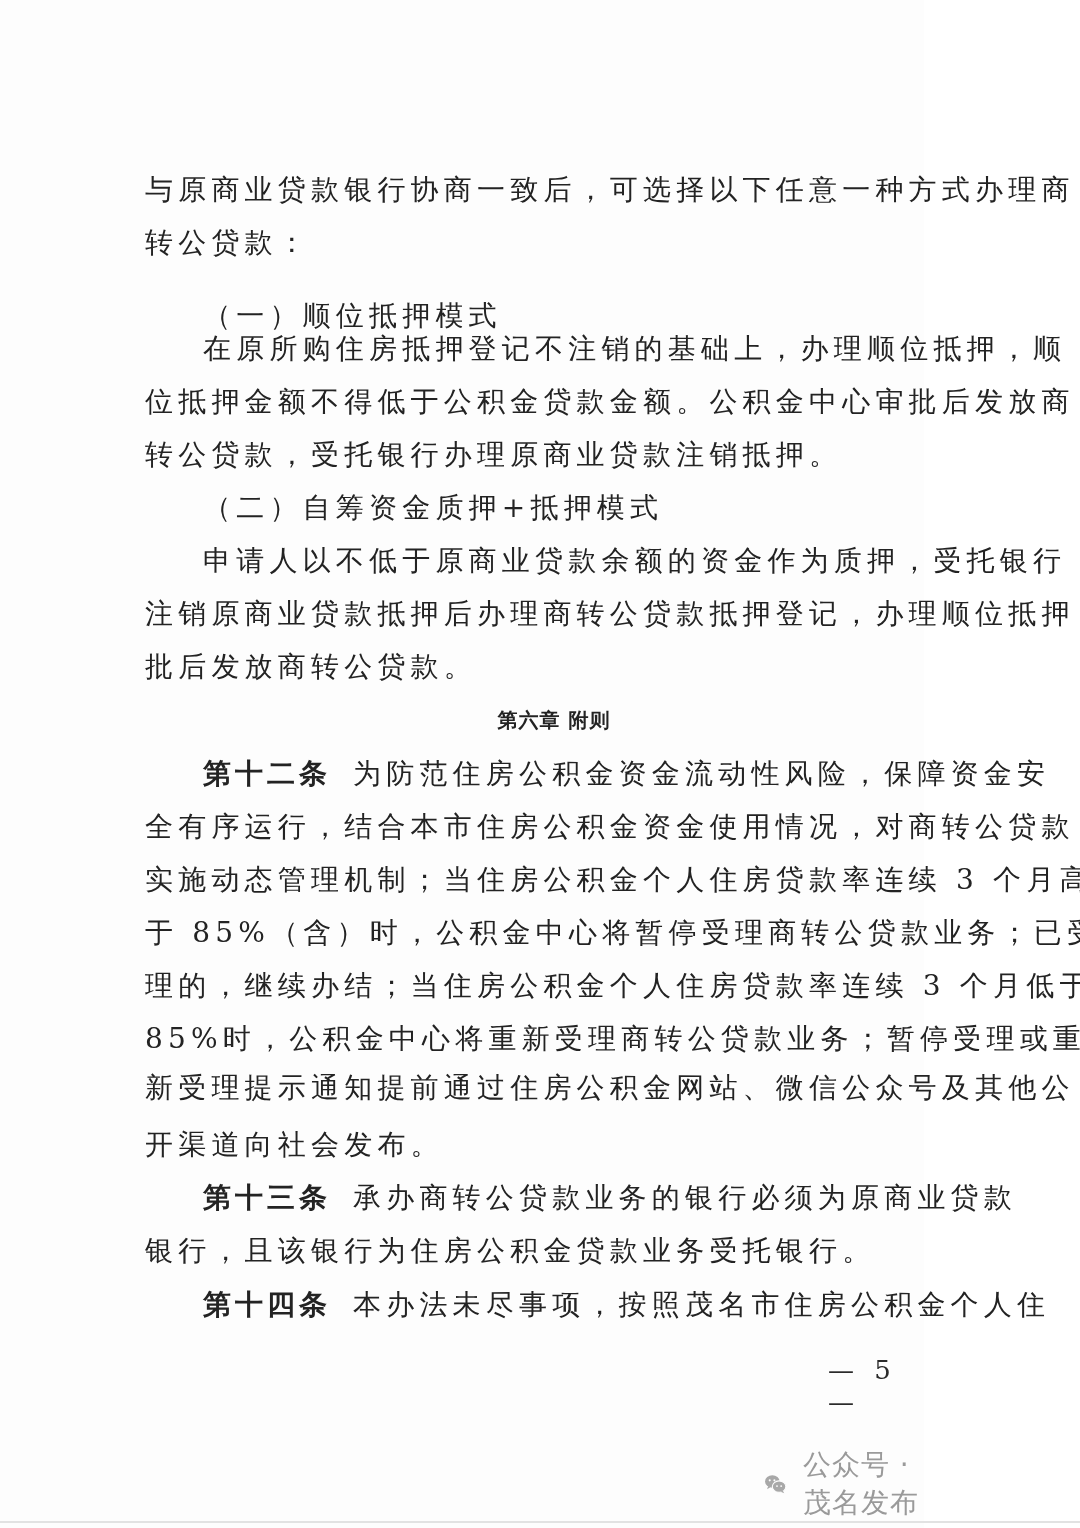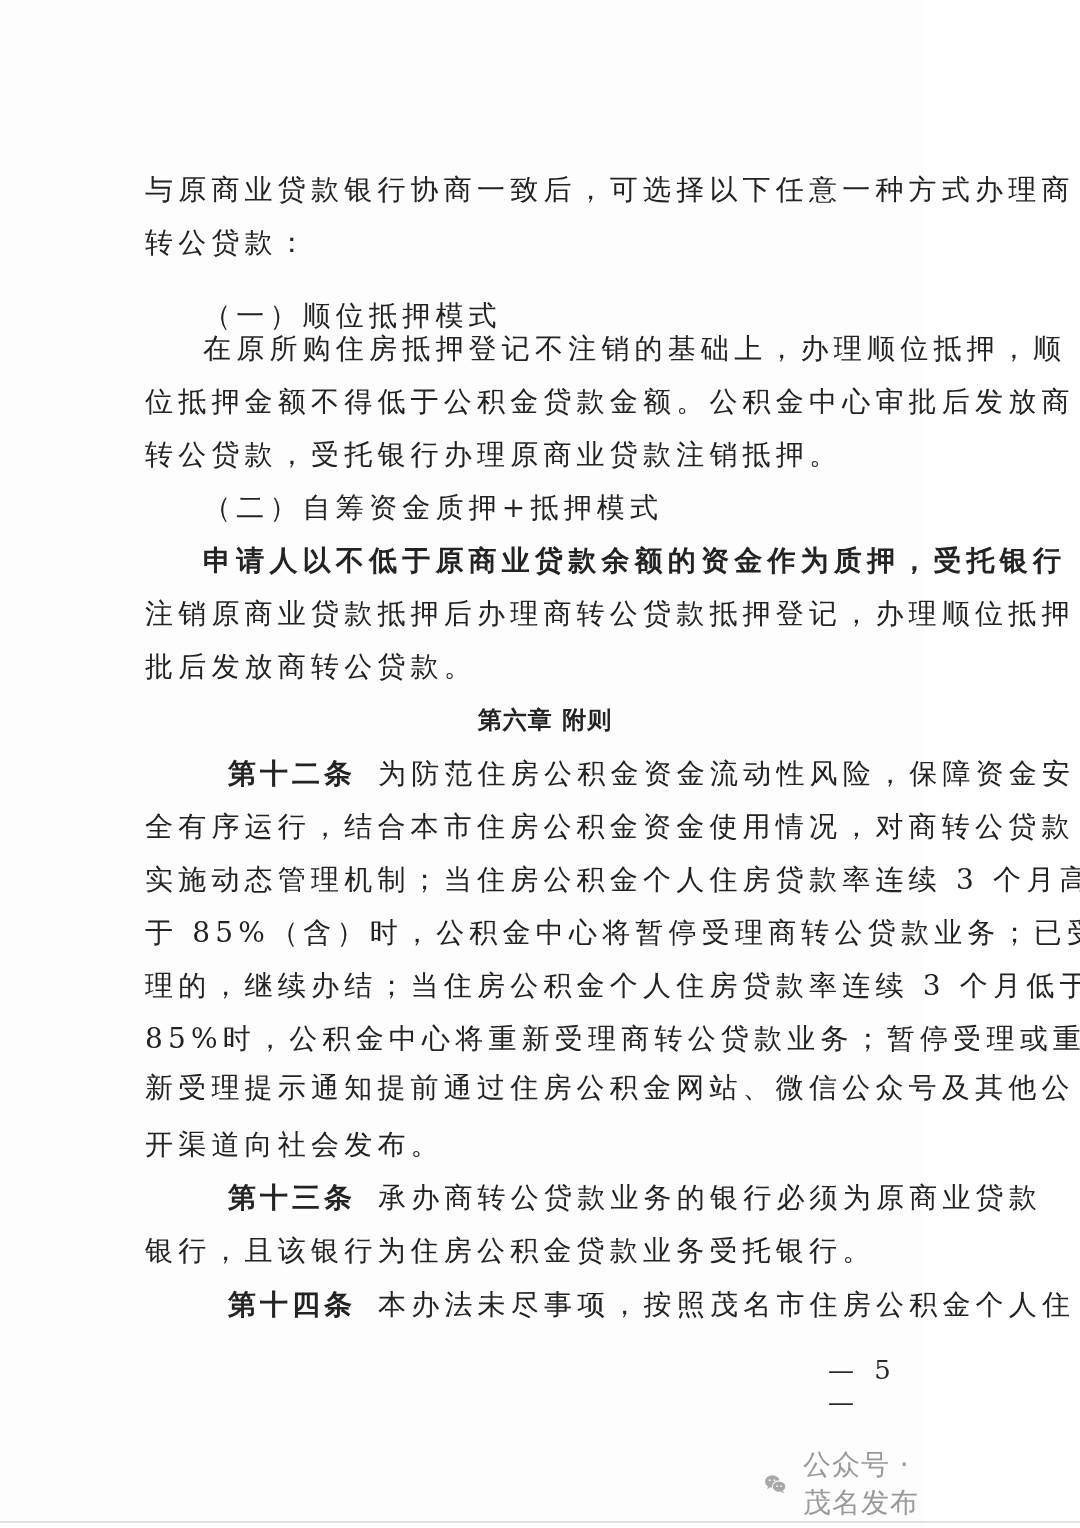--- a/index.html
+++ b/index.html
@@ -11,27 +11,27 @@
   }
   .page { position: absolute; left: 0; top: 0; width: 924px; height: 1528px; background: #fdfdfd; }
   .text-block { position: absolute; left: 145px; width: 800px; }
   .line {
     position: absolute; left: 0; width: 800px;
     font-size: 28px; line-height: 36px; height: 36px;
     letter-spacing: 5.2px; white-space: nowrap;
   }
   .indent { padding-left: 58px; }
   .heading {
-    position: absolute; left: 0; width: 800px; text-align: center;
+    position: absolute; left: 9px; width: 800px; text-align: center;
     font-family: "DejaVu Sans", "Liberation Sans", sans-serif;
-    font-weight: bold; font-size: 24px; line-height: 36px; letter-spacing: 1px;
+    font-weight: bold; font-size: 20px; line-height: 36px; letter-spacing: 1px;
   }
   .art-label {
     font-family: Liberation Serif, serif;
-    font-weight: bold; letter-spacing: 4px; margin-right: 22px; margin-left: 25px;
+    font-weight: bold; letter-spacing: 4px; margin-right: 22px;
   }
   .page-number {
     position: absolute; left: 828px; top: 1354px;
     font-size: 26px; line-height: 32px; color: #2a2a2a; letter-spacing: 6px;
   }
   .footer-brand {
     position: absolute; left: 764px; top: 1462px; height: 44px;
     display: flex; align-items: center; gap: 16px;
     font-family: "DejaVu Sans", "Liberation Sans", sans-serif;
     font-size: 28px; color: #9a9a9a; letter-spacing: 1px;
@@ -49,21 +49,21 @@
 
 <div class="page">
   <div class="text-block" style="top:0;">
     <div class="line" style="top:172px;">与原商业贷款银行协商一致后，可选择以下任意一种方式办理商</div>
     <div class="line" style="top:225px;">转公贷款：</div>
     <div class="line indent" style="top:278px;margin-top:20px;">（一）顺位抵押模式</div>
     <div class="line indent" style="top:331px;">在原所购住房抵押登记不注销的基础上，办理顺位抵押，顺</div>
     <div class="line" style="top:384px;">位抵押金额不得低于公积金贷款金额。公积金中心审批后发放商</div>
     <div class="line" style="top:437px;">转公贷款，受托银行办理原商业贷款注销抵押。</div>
     <div class="line indent" style="top:490px;">（二）自筹资金质押+抵押模式</div>
-    <div class="line indent" style="top:543px;font-weight:bold;">申请人以不低于原商业贷款余额的资金作为质押，受托银行</div>
+    <div class="line indent" style="top:543px;">申请人以不低于原商业贷款余额的资金作为质押，受托银行</div>
     <div class="line" style="top:596px;">注销原商业贷款抵押后办理商转公贷款抵押登记，办理顺位抵押</div>
     <div class="line" style="top:649px;">批后发放商转公贷款。</div>
 
     <div class="heading" style="top:702px;">第六章  附则</div>
 
     <div class="line indent" style="top:756px;">
       <span class="art-label">第十二条</span><span>为防范住房公积金资金流动性风险，保障资金安</span>
     </div>
     <div class="line" style="top:809px;">全有序运行，结合本市住房公积金资金使用情况，对商转公贷款</div>
     <div class="line" style="top:862px;">实施动态管理机制；当住房公积金个人住房贷款率连续 3 个月高</div>

